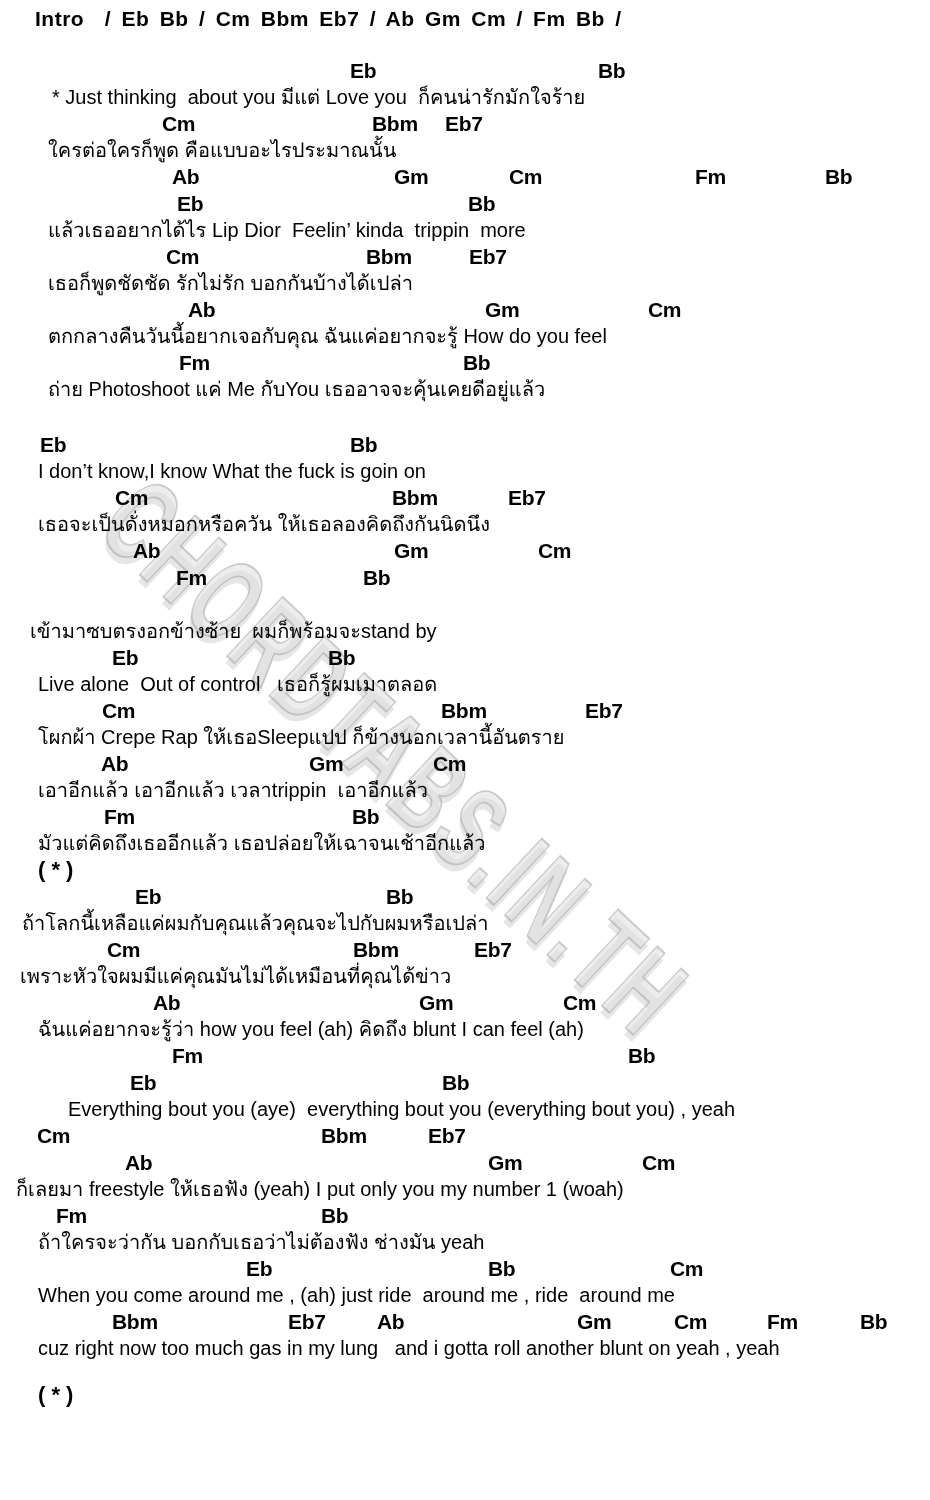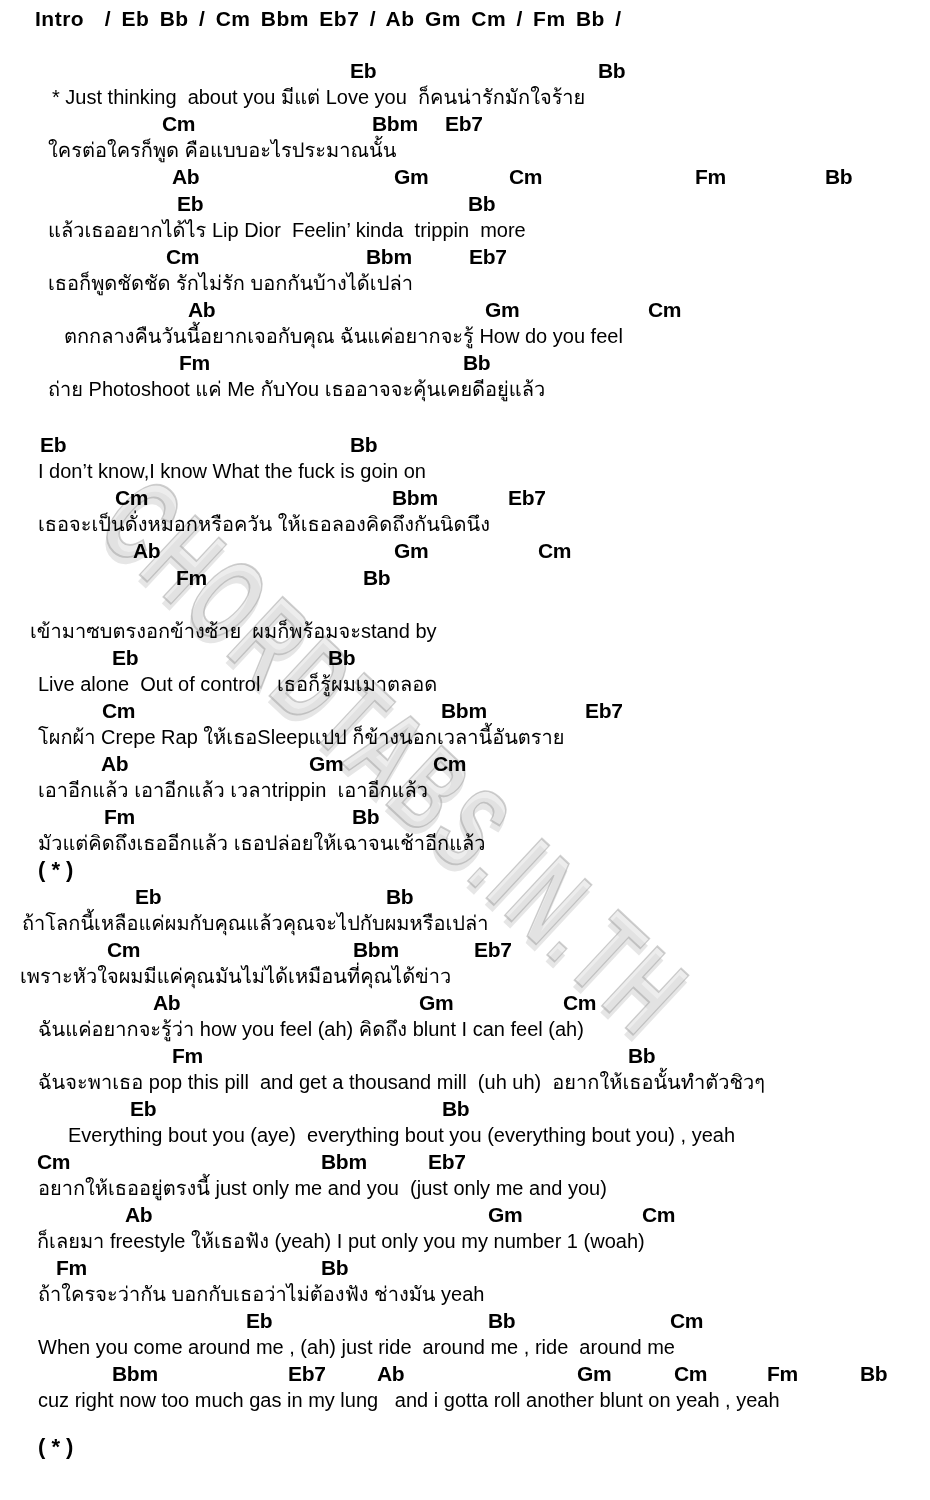--- a/index.html
+++ b/index.html
@@ -115,21 +115,21 @@
             <span class="chord" style="left: 166px;">Cm</span>
             <span class="chord" style="left: 366px;">Bbm</span>
             <span class="chord" style="left: 469px;">Eb7</span>
           </div>
           <div class="lyric-line" style="padding-left: 48px;">เธอก็พูดชัดชัด รักไม่รัก บอกกันบ้างได้เปล่า</div>
           <div class="chord-row">
             <span class="chord" style="left: 188px;">Ab</span>
             <span class="chord" style="left: 485px;">Gm</span>
             <span class="chord" style="left: 648px;">Cm</span>
           </div>
-          <div class="lyric-line" style="padding-left: 48px; margin-left: 16px;">ตกกลางคืนวันนี้อยากเจอกับคุณ ฉันแค่อยากจะรู้ How do you feel</div>
+          <div class="lyric-line" style="padding-left: 48px;">ตกกลางคืนวันนี้อยากเจอกับคุณ ฉันแค่อยากจะรู้ How do you feel</div>
           <div class="chord-row">
             <span class="chord" style="left: 179px;">Fm</span>
             <span class="chord" style="left: 463px;">Bb</span>
           </div>
           <div class="lyric-line" style="padding-left: 48px;">ถ่าย Photoshoot แค่ Me กับYou เธออาจจะคุ้นเคยดีอยู่แล้ว</div>
         </div>
         <div class="section sec-2">
           <div class="chord-row">
             <span class="chord" style="left: 40px;">Eb</span>
             <span class="chord" style="left: 350px;">Bb</span>
@@ -190,38 +190,36 @@
           <div class="chord-row">
             <span class="chord" style="left: 153px;">Ab</span>
             <span class="chord" style="left: 419px;">Gm</span>
             <span class="chord" style="left: 563px;">Cm</span>
           </div>
           <div class="lyric-line" style="padding-left: 38px;">ฉันแค่อยากจะรู้ว่า how you feel (ah) คิดถึง blunt I can feel (ah)</div>
           <div class="chord-row">
             <span class="chord" style="left: 172px;">Fm</span>
             <span class="chord" style="left: 628px;">Bb</span>
           </div>
-          <div class="lyric-line" style="padding-left: 38px;">ฉันจะพาเธอ pop this pill  and get a thousand mill  (uh uh)  อยากให้เธอนั้นทำตัวชิวๆ</div>
           <div class="chord-row">
             <span class="chord" style="left: 130px;">Eb</span>
             <span class="chord" style="left: 442px;">Bb</span>
           </div>
           <div class="lyric-line" style="padding-left: 38px; margin-left: 30px;">Everything bout you (aye)  everything bout you (everything bout you) , yeah</div>
           <div class="chord-row">
             <span class="chord" style="left: 37px;">Cm</span>
             <span class="chord" style="left: 321px;">Bbm</span>
             <span class="chord" style="left: 428px;">Eb7</span>
           </div>
-          <div class="lyric-line" style="padding-left: 38px;">อยากให้เธออยู่ตรงนี้ just only me and you  (just only me and you)</div>
           <div class="chord-row">
             <span class="chord" style="left: 125px;">Ab</span>
             <span class="chord" style="left: 488px;">Gm</span>
             <span class="chord" style="left: 642px;">Cm</span>
           </div>
-          <div class="lyric-line" style="padding-left: 37px;">ก็เลยมา freestyle ให้เธอฟัง (yeah) I put only you my number 1 (woah)</div>
+          <div class="lyric-line" style="padding-left: 16px;">ก็เลยมา freestyle ให้เธอฟัง (yeah) I put only you my number 1 (woah)</div>
           <div class="chord-row">
             <span class="chord" style="left: 56px;">Fm</span>
             <span class="chord" style="left: 321px;">Bb</span>
           </div>
           <div class="lyric-line" style="padding-left: 38px;">ถ้าใครจะว่ากัน บอกกับเธอว่าไม่ต้องฟัง ช่างมัน yeah</div>
           <div class="chord-row">
             <span class="chord" style="left: 246px;">Eb</span>
             <span class="chord" style="left: 488px;">Bb</span>
             <span class="chord" style="left: 670px;">Cm</span>
           </div>

